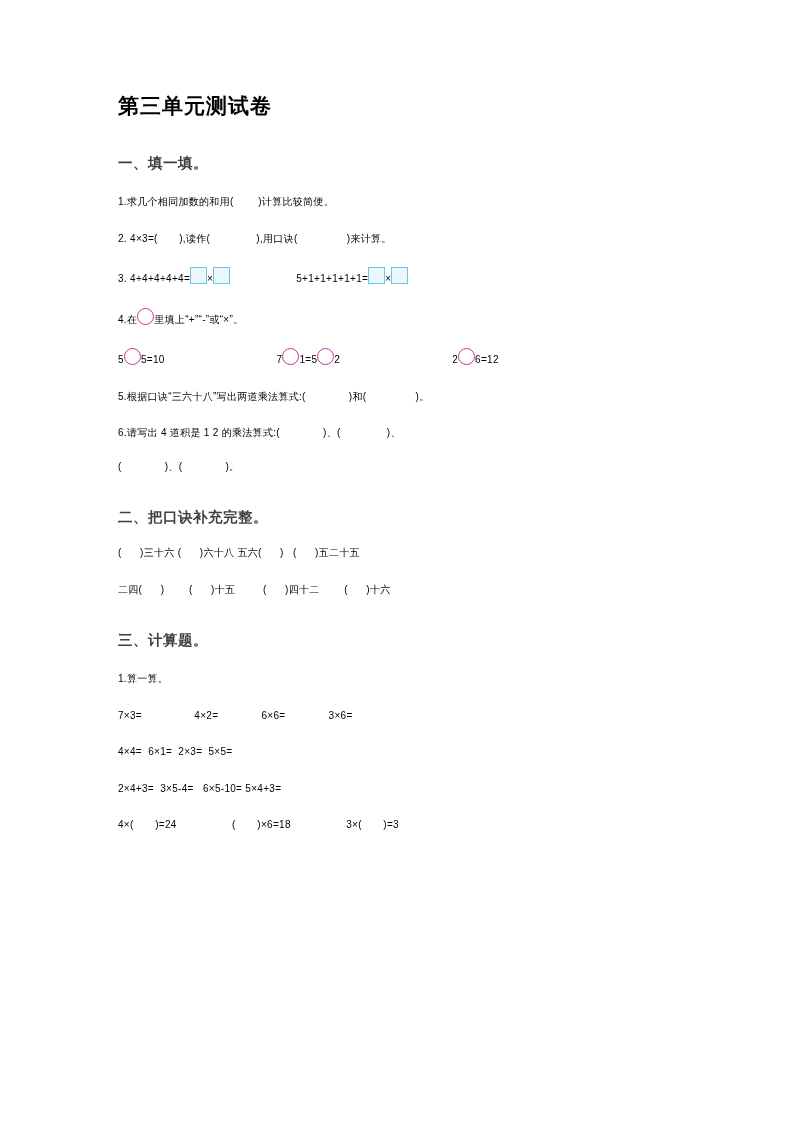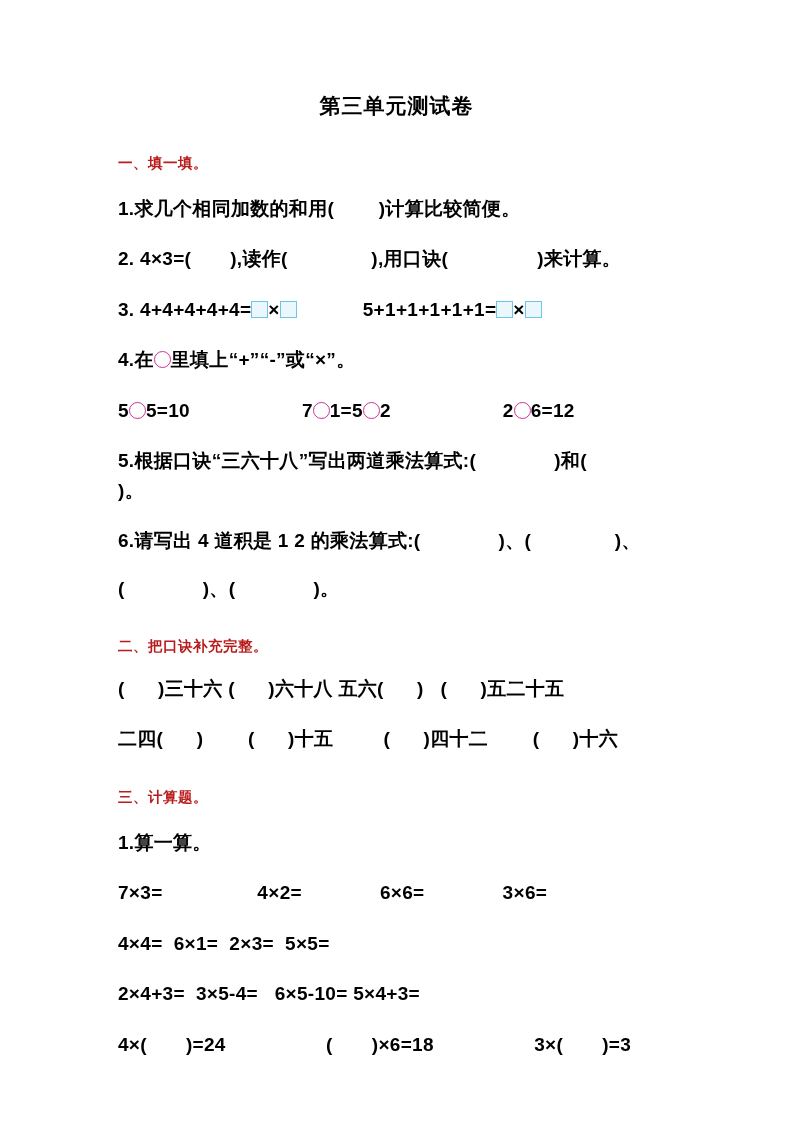--- a/index.html
+++ b/index.html
@@ -14,43 +14,41 @@
     color: #000000;
   }
   .page {
     position: relative;
     width: 793px;
     height: 1122px;
     box-sizing: border-box;
     padding: 0 118px;
   }
   .doc-title {
-    text-align: center;
     font-size: 21px;
     font-weight: 600;
     letter-spacing: 1px;
     margin-top: 92px;
     margin-bottom: 0;
     color: #000;
   }
   .section-head {
-    color: #b91c1c;
+    color: #404040;
     font-size: 14.5px;
     font-weight: 600;
     margin-top: 34px;
     margin-bottom: 0;
     letter-spacing: 0.5px;
   }
   .line {
-    font-size: 19px;
+    font-size: 10px;
     line-height: 1.55;
     margin-top: 21px;
     white-space: pre-wrap;
     letter-spacing: 0.3px;
-    font-weight: bold;
   }
   .line.tight {
     margin-top: 18px;
   }
   .sp-lg { display: inline-block; width: 66px; }
   .sp-md { display: inline-block; width: 46px; }
 
   .blank-box {
     display: inline-block;
     width: 15px;

